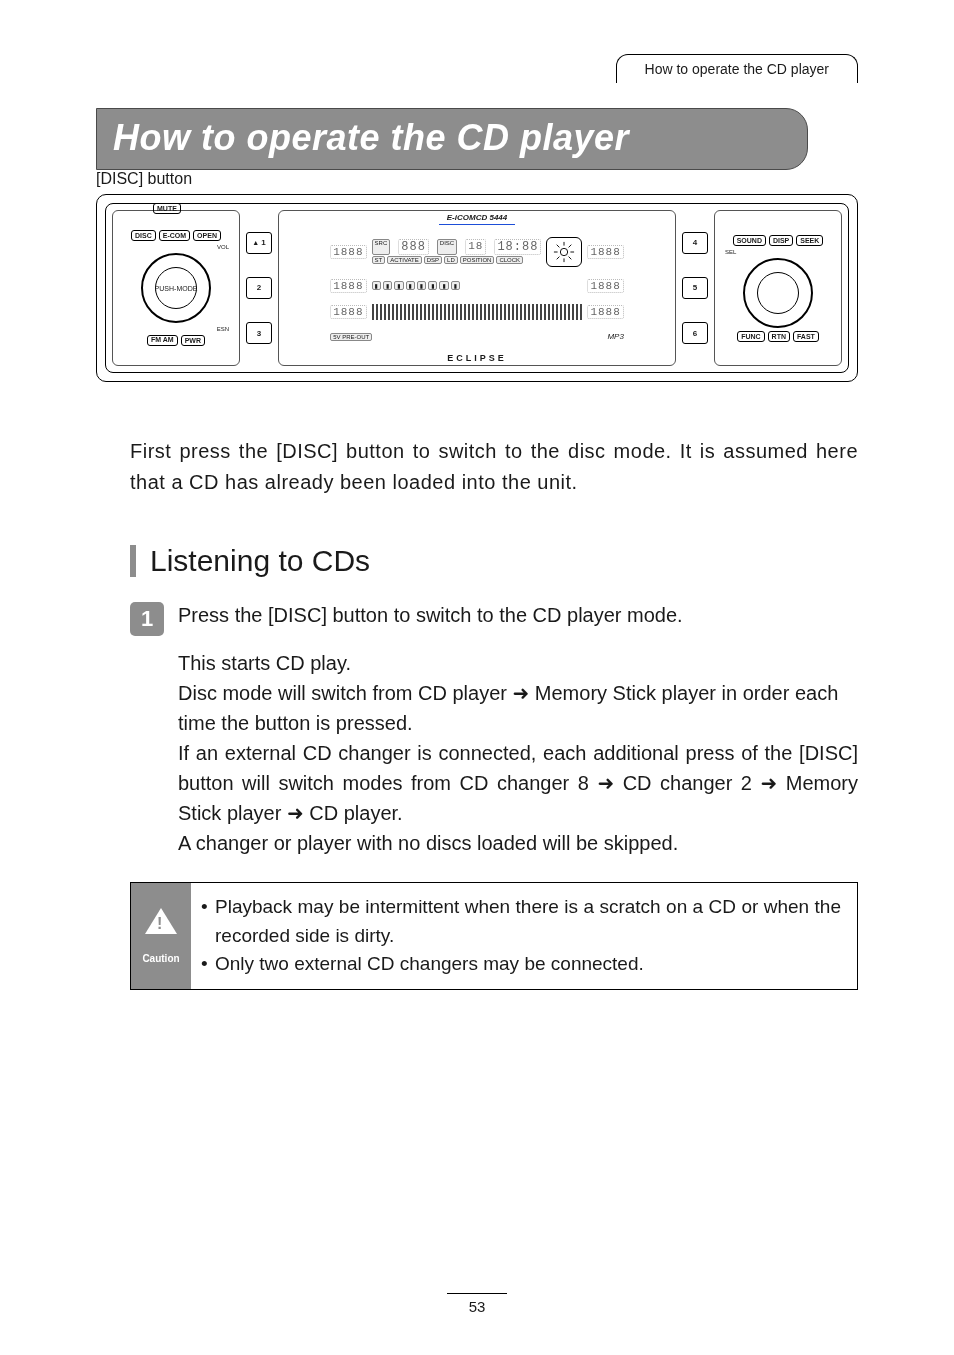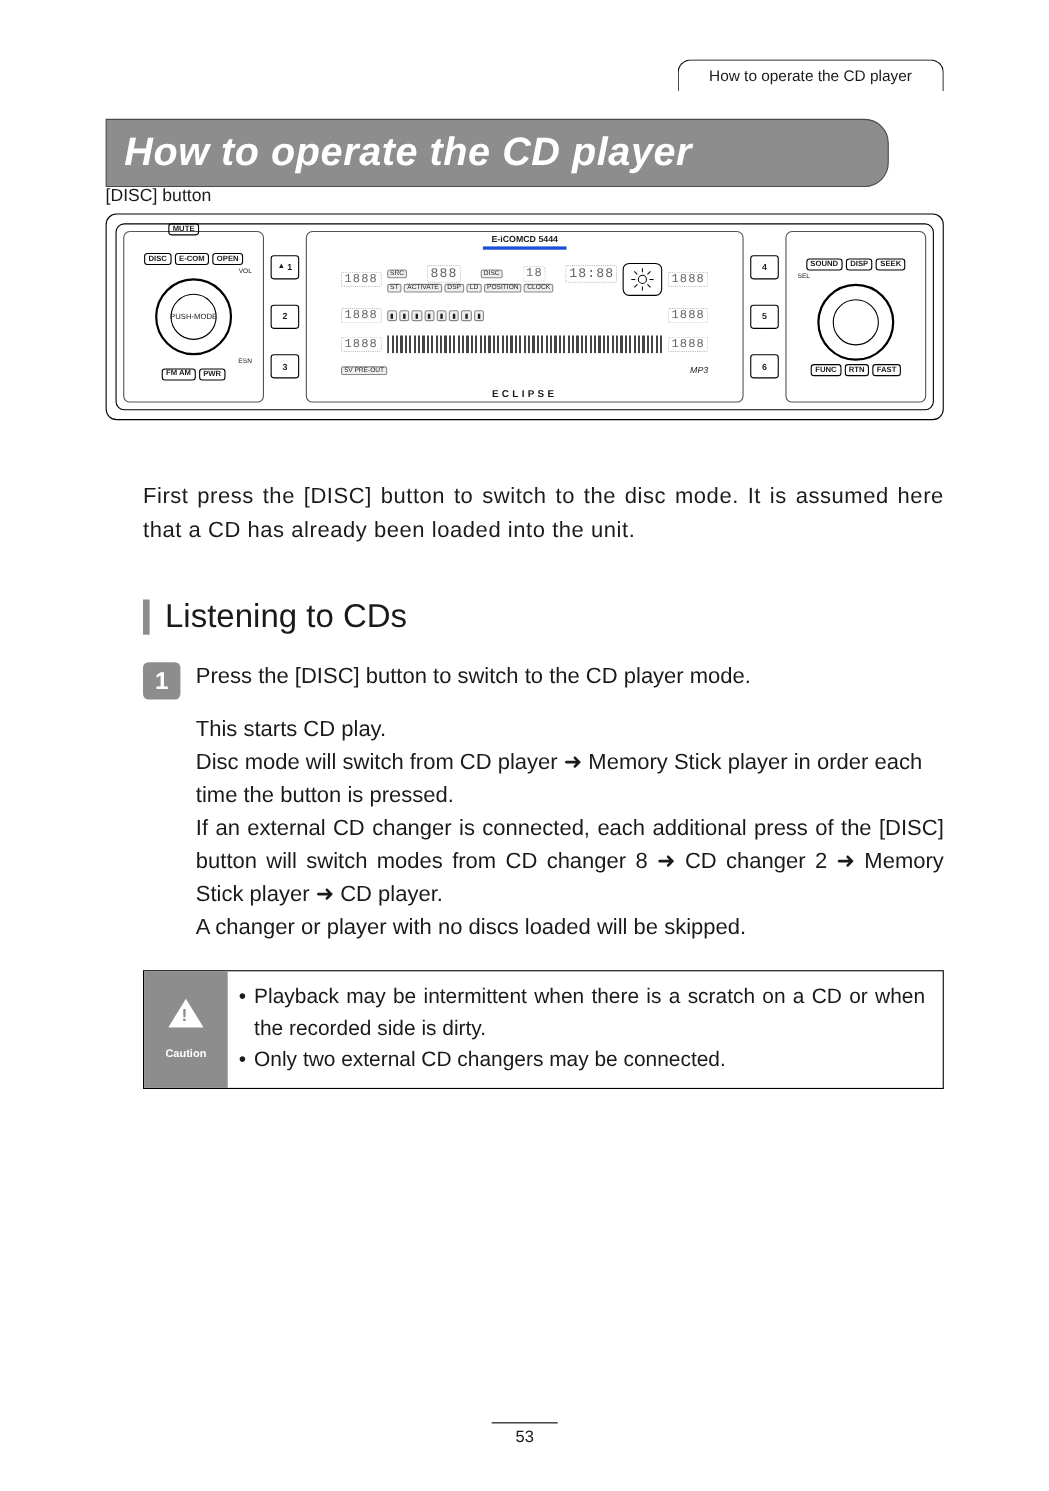--- a/index.html
+++ b/index.html
@@ -20,21 +20,21 @@
   .mod-right{width:126px}
   .btn-col{width:26px;display:flex;flex-direction:column;justify-content:space-around;padding:10px 0}
   .tiny-btn{border:1px solid #000;border-radius:3px;height:20px;display:flex;align-items:center;justify-content:center;font-size:8px;font-weight:bold}
   .knob{width:66px;height:66px;border:2px solid #000;border-radius:50%;position:relative;display:flex;align-items:center;justify-content:center}
   .knob::before{content:"";width:40px;height:40px;border:1px solid #000;border-radius:50%;position:absolute}
   .knob span{font-size:7px;position:relative;z-index:2}
   .row-top{display:flex;gap:3px;justify-content:center;width:100%;padding:0 4px}
   .pill{border:1px solid #000;border-radius:3px;font-size:7px;padding:1px 3px;font-weight:bold;white-space:nowrap}
   .row-bot{display:flex;gap:3px;justify-content:center;width:100%;padding:0 4px}
   
-  .scr-top{display:flex;justify-content:space-between;align-items:center;padding:2px 8px;border-bottom:3px solid #1d4ed8;font-size:8px;font-weight:bold}
+  .scr-top{display:flex;justify-content:space-between;align-items:center;padding:2px 8px;border-bottom:1px solid #1d4ed8;font-size:8px;font-style:italic;font-weight:bold}
   .scr-body{flex:1;display:flex;flex-direction:column;justify-content:space-around;padding:3px 6px}
   .scr-line{display:flex;align-items:center;gap:5px}
   .seg{font-family:"Courier New",monospace;font-size:11px;letter-spacing:1px;color:#666;border:1px dotted #bbb;border-radius:2px;padding:0 2px;white-space:nowrap}
   .seg.lg{font-size:12px}
   .ind{font-size:6px;padding:0 2px;border:1px solid #888;border-radius:2px;background:#eee;white-space:nowrap}
   .sun{width:34px;height:28px;border:1px solid #000;border-radius:6px;display:flex;align-items:center;justify-content:center}
   .sun svg{width:22px;height:22px}
   .bars{flex:1;height:16px;background:repeating-linear-gradient(90deg,#444 0 2px,#fff 2px 4px)}
   .scr-brand{text-align:center;font-size:9px;font-weight:bold;letter-spacing:3px;padding-bottom:2px;font-family:Arial,sans-serif}
   
@@ -42,21 +42,21 @@
   .section-head{display:flex;align-items:center;gap:14px;margin:46px 0 22px 34px}
   .section-head .bar{width:6px;height:32px;background:#8d8d8d}
   .section-head h2{margin:0;font-size:30px;font-weight:normal}
   .step{margin-left:34px;display:flex;align-items:flex-start;gap:14px}
   .step-num{background:#8d8d8d;color:#fff;font-weight:bold;font-size:22px;width:34px;height:34px;border-radius:5px;display:flex;align-items:center;justify-content:center;flex:none;margin-top:2px}
   .step-title{font-size:20px;line-height:1.5}
   .step-body{margin:12px 0 0 82px;font-size:20px;line-height:1.5}
   .arrow{font-family:Arial,sans-serif}
   
   .caution{margin:24px 0 0 34px;border:1px solid #000;display:flex;align-items:stretch}
-  .caution-icon{background:#8d8d8d;color:#fff;width:76px;display:flex;flex-direction:column;align-items:center;justify-content:center;gap:17px;padding:6px 0}
+  .caution-icon{background:#8d8d8d;color:#fff;width:60px;display:flex;flex-direction:column;align-items:center;justify-content:center;gap:17px;padding:6px 0}
   .tri{width:0;height:0;border-left:16px solid transparent;border-right:16px solid transparent;border-bottom:26px solid #fff;position:relative;margin-bottom:2px}
   .tri::after{content:"!";position:absolute;left:-4px;top:7px;color:#8d8d8d;font-weight:bold;font-size:16px}
   .caution-icon span{font-size:10px;font-weight:bold}
   .caution ul{margin:0;padding:10px 16px 10px 10px;list-style:none;font-size:19px;line-height:1.5;flex:1;text-align:justify}
   .caution li{position:relative;padding-left:14px;margin:0}
   .caution li::before{content:"•";position:absolute;left:0;top:0}
   
   .pgnum{position:absolute;bottom:40px;left:0;right:0;text-align:center;font-size:15px}
   .pgnum::before{content:"";display:block;border-top:1px solid #000;width:60px;margin:0 auto 4px auto}
 </style>
@@ -106,21 +106,21 @@
 
       <div class="mod mod-screen" style="justify-content:stretch">
         <div class="scr-top">
           <span>E-iCOM</span>
           <span>CD 5444</span>
         </div>
         <div class="scr-body">
           <div class="scr-line">
             <span class="seg">1888</span>
             <div style="display:flex;flex-direction:column;gap:1px">
-              <div style="display:flex;gap:18px;align-items:center">
+              <div style="display:flex;gap:8px;">
                 <span class="ind">SRC</span>
                 <span class="seg lg">888</span>
                 <span class="ind">DISC</span>
                 <span class="seg">18</span>
                 <span class="seg lg">18:88</span>
               </div>
               <div style="display:flex;gap:2px">
                 <span class="ind">ST</span>
                 <span class="ind">ACTIVATE</span>
                 <span class="ind">DSP</span>

